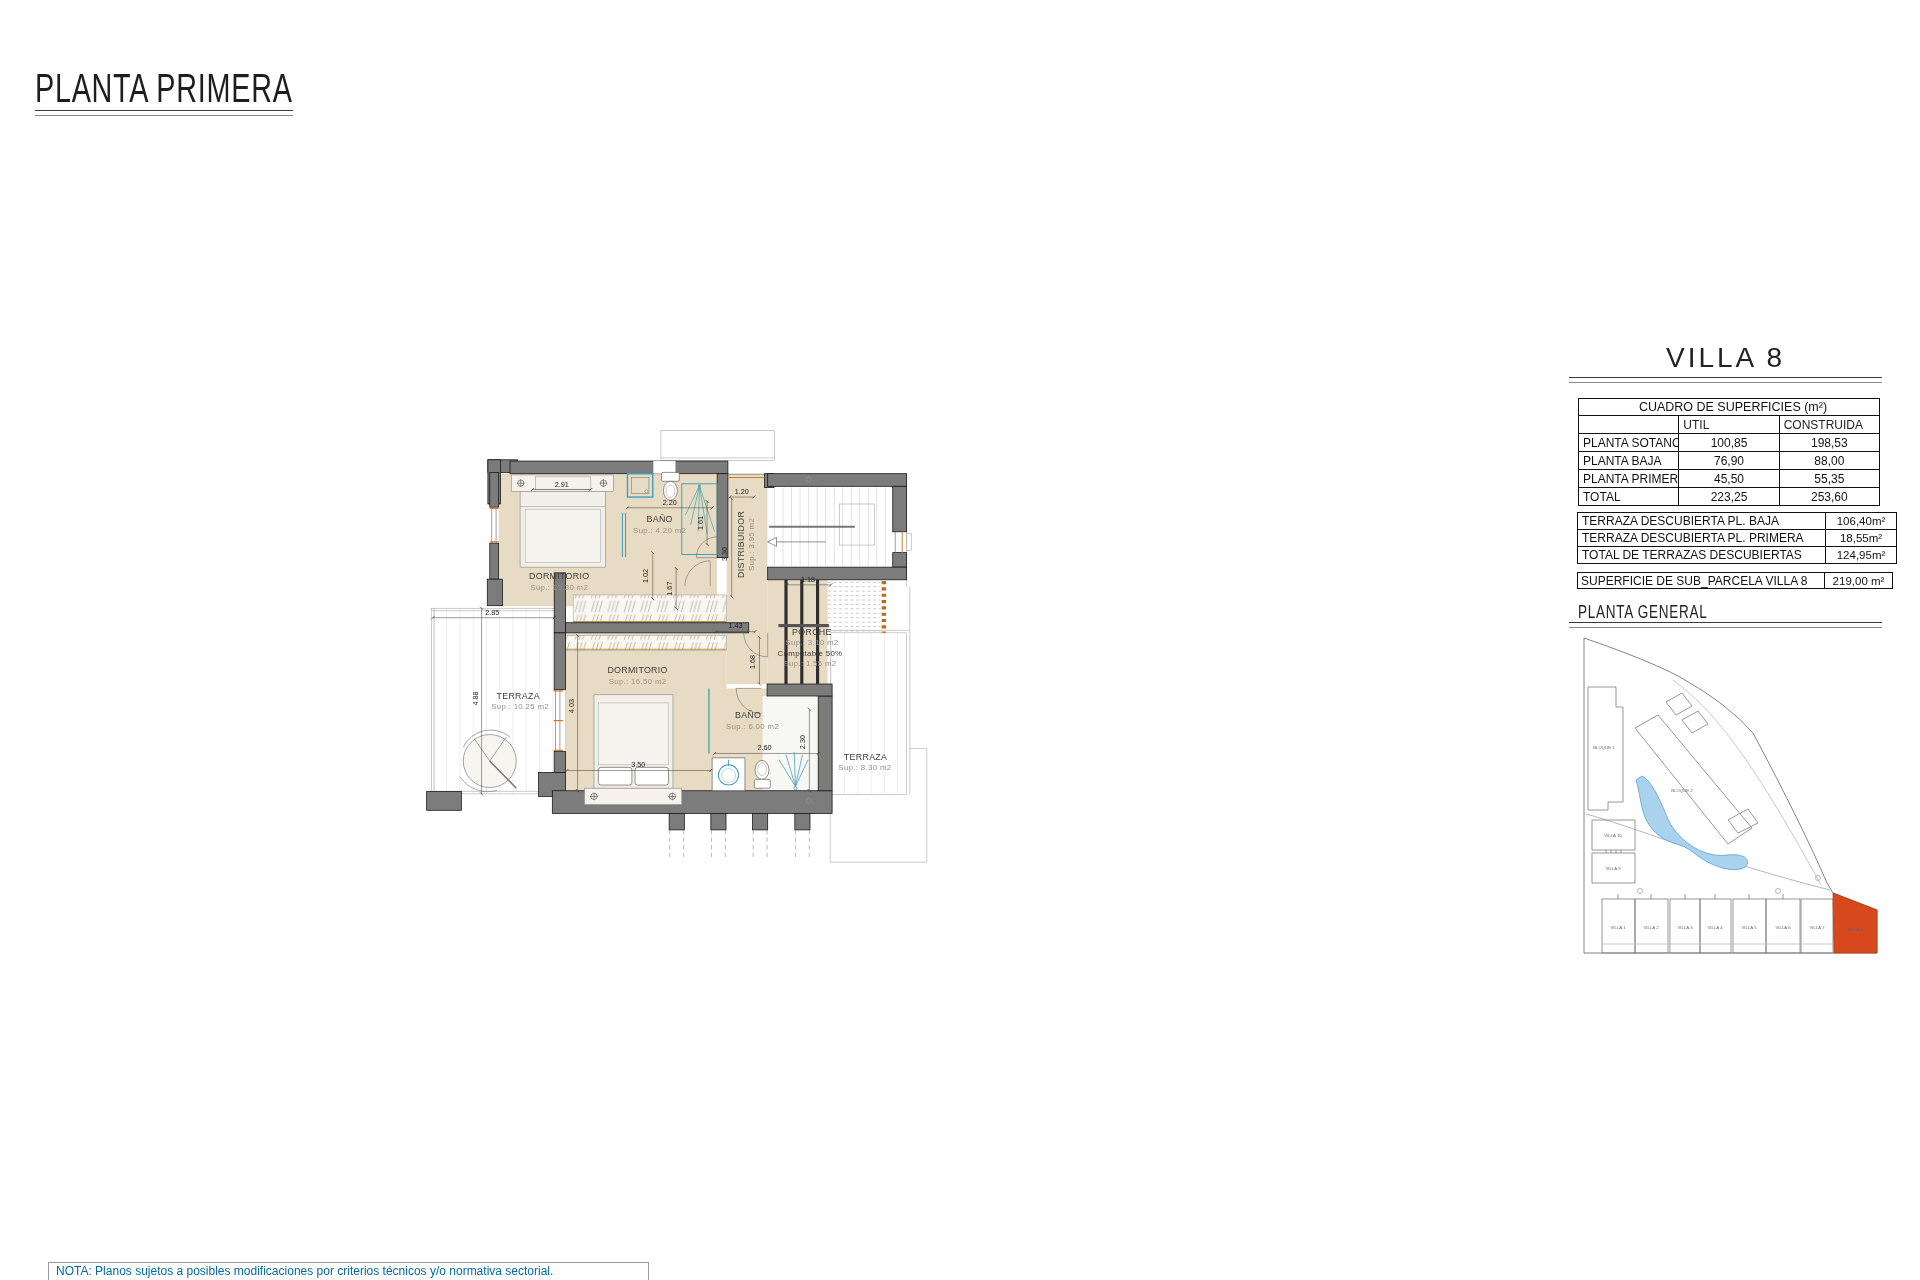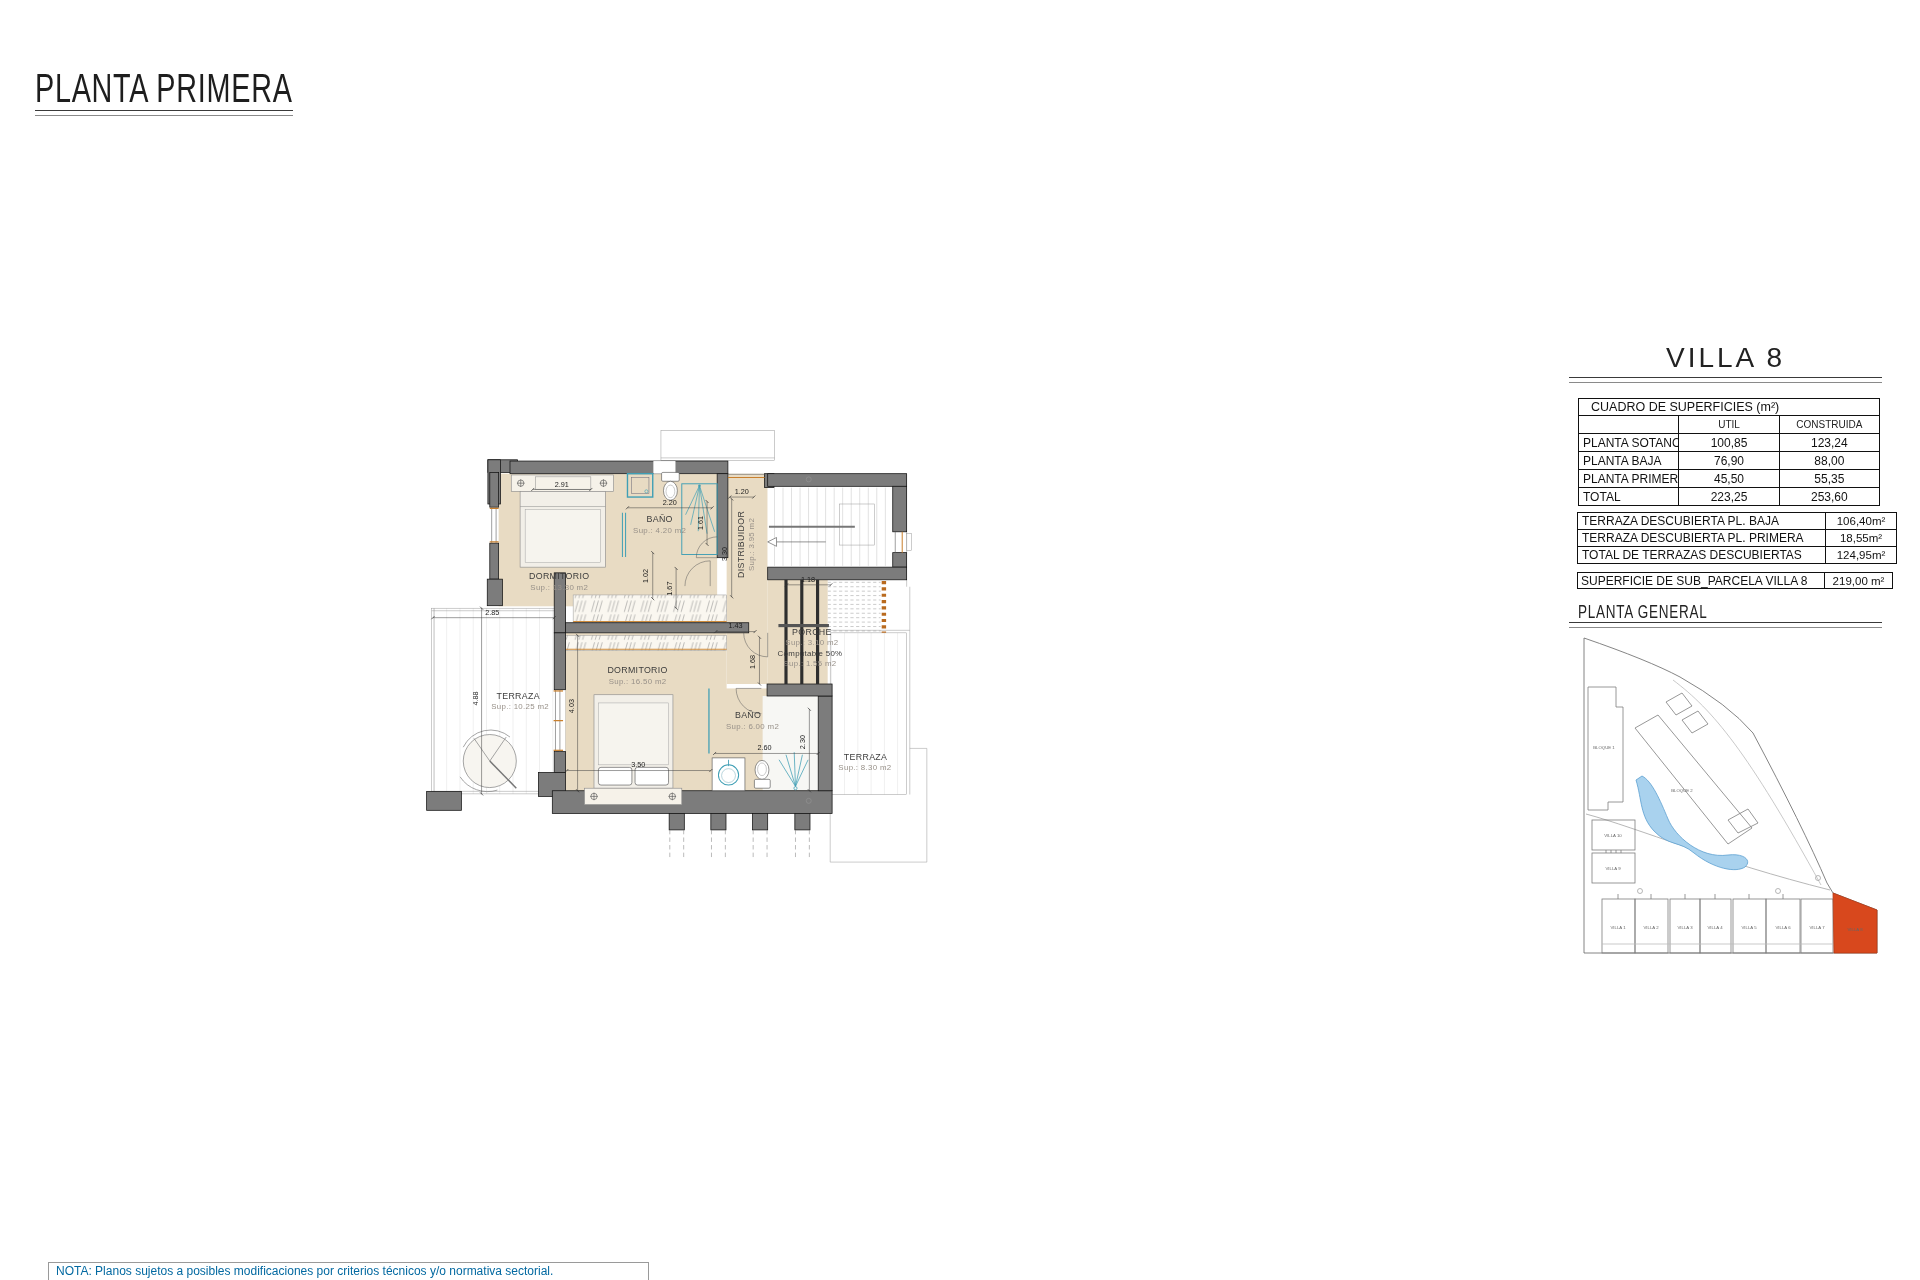--- a/index.html
+++ b/index.html
@@ -15,22 +15,22 @@
   #villa-rule{left:1569px;top:377px;width:313px;}
   #pg-title{left:1578px;top:602px;font-size:18px;color:#222;letter-spacing:1px;
             transform:scaleX(.75);transform-origin:left top;white-space:nowrap;}
   #pg-rule{left:1569px;top:622px;width:313px;}
   
   table{border-collapse:collapse;table-layout:fixed;font-size:12px;color:#111;}
   #tbl-surfaces{left:1578px;top:398px;width:302px;}
   #tbl-surfaces,#tbl-terraces,#tbl-parcel{position:absolute;border:1.6px solid #111;}
   #tbl-surfaces td,#tbl-surfaces th{border:1px solid #111;padding:0 4px;height:17px;
       font-weight:normal;white-space:nowrap;overflow:hidden;}
-  #tbl-surfaces .ttl{text-align:left;font-size:12.5px;height:16px;padding-left:12px;}
-  #tbl-surfaces .sub{font-size:10px;text-align:center;color:#222;height:14px;}
+  #tbl-surfaces .ttl{text-align:center;font-size:12.5px;height:16px;padding-left:12px;}
+  #tbl-surfaces .sub{font-size:12px;text-align:left;color:#222;height:14px;}
   #tbl-surfaces .num{text-align:center;margin-top:15px;}
   #tbl-terraces{left:1577px;top:512px;width:303px;}
   #tbl-terraces td{border:1px solid #111;padding:0 4px;height:16px;font-size:12px;white-space:nowrap;}
   #tbl-terraces .num,#tbl-parcel .num{text-align:center;font-size:11.5px;}
   #tbl-parcel{left:1577px;top:572px;width:303px;}
   #tbl-parcel td{border:1px solid #111;padding:0 3px;height:15px;font-size:12px;white-space:nowrap;}
   
   #note-box{left:48px;top:1262px;width:592px;height:17px;border:1px solid #9a9a9a;
             font-size:12px;color:#0369a1;line-height:17px;padding-left:7px;white-space:nowrap;}
   
@@ -369,21 +369,21 @@
         <td class="ttl" colspan="3">CUADRO DE SUPERFICIES (m²)</td>
       </tr>
   <tr class="sub">
     <td style="width:133px"></td>
     <td class="sub" style="width:80px">UTIL</td>
     <td class="sub" style="width:83px">CONSTRUIDA</td>
   </tr>
   <tr>
     <td>PLANTA SOTANO</td>
     <td class="num">100,85</td>
-    <td class="num">123,24</td>
+    <td class="num">198,53</td>
   </tr>
   <tr>
     <td>PLANTA BAJA</td>
     <td class="num">76,90</td>
     <td class="num">88,00</td>
   </tr>
   <tr>
     <td>PLANTA PRIMERA</td>
     <td class="num">45,50</td>
     <td class="num">55,35</td>

